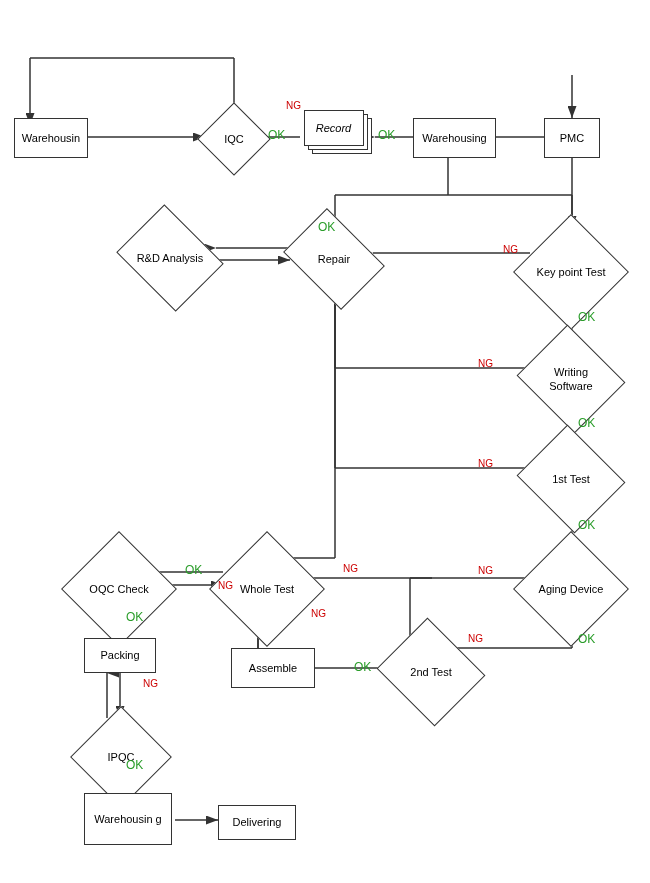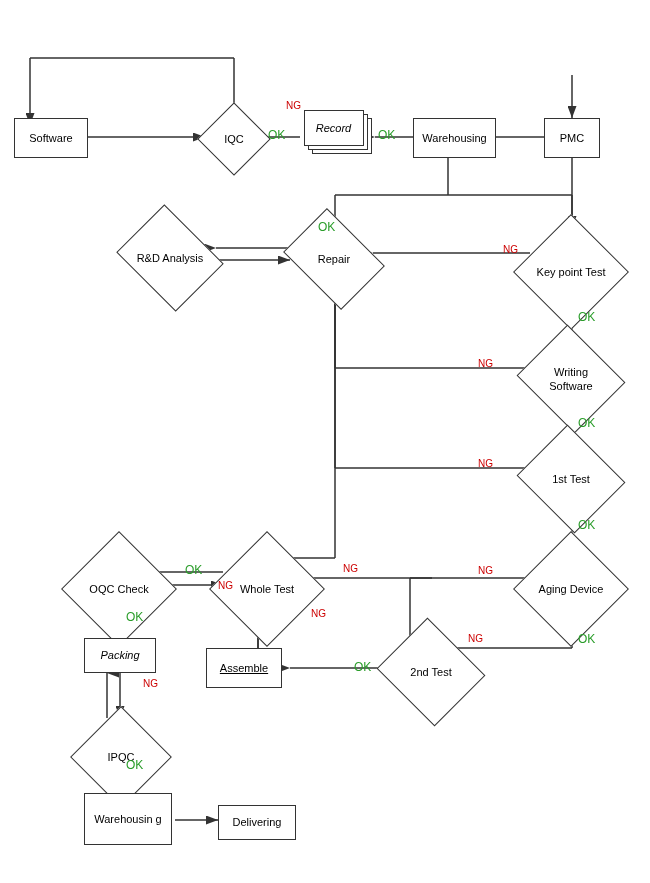--- a/index.html
+++ b/index.html
@@ -160,21 +160,21 @@
     <div style="position:relative; width:68px; height:40px;">
       <div style="position:absolute; top:0px; left:8px; width:60px; height:36px; border:1.5px solid #333; background:#fff; z-index:1;"></div>
       <div style="position:absolute; top:-4px; left:4px; width:60px; height:36px; border:1.5px solid #333; background:#fff; z-index:2;"></div>
       <div style="position:absolute; top:-8px; left:0px; width:60px; height:36px; border:1.5px solid #333; background:#fff; z-index:3; display:flex; align-items:center; justify-content:center; font-size:11px;font-style:italic;">
         <span>Record</span>
       </div>
     </div>
   </div>
 
   <div class="node rect" style="left:14px; top:118px; width:74px; height:40px;">
-    <span>Software</span>
+    <span>Warehousin</span>
   </div>
 
   <div class="node" style="left:205px; top:110px; width:58px; height:58px;">
     <div class="diamond" style="width:52px; height:52px; border:1.5px solid #333;">
       <div class="diamond-inner" style="font-size:11px;">
         <span>IQC</span>
       </div>
     </div>
   </div>
 
@@ -289,25 +289,25 @@
         <span>2nd
 Test</span>
       </div>
     </div>
   </div>
 
   <div class="label-ok" style="left:354px; top:660px;">OK</div>
 
   <div class="label-ng" style="left:420px; top:633px;">NG</div>
 
-  <div class="node rect" style="left:206px; top:648px; width:76px; height:40px;text-decoration:underline;">
+  <div class="node rect" style="left:231px; top:648px; width:84px; height:40px;">
     <span>Assemble</span>
   </div>
 
-  <div class="node rect" style="left:84px; top:638px; width:72px; height:35px;font-style:italic;">
+  <div class="node rect" style="left:84px; top:638px; width:72px; height:35px;">
     <span>Packing</span>
   </div>
 
   <div class="label-ng" style="left:95px; top:678px;">NG</div>
 
   <div class="node" style="left:82px; top:718px; width:78px; height:78px;">
     <div class="diamond" style="width:72px; height:72px; border:1.5px solid #333;">
       <div class="diamond-inner" style="font-size:11px; text-align:center;">
         <span>IPQC</span>
       </div>

